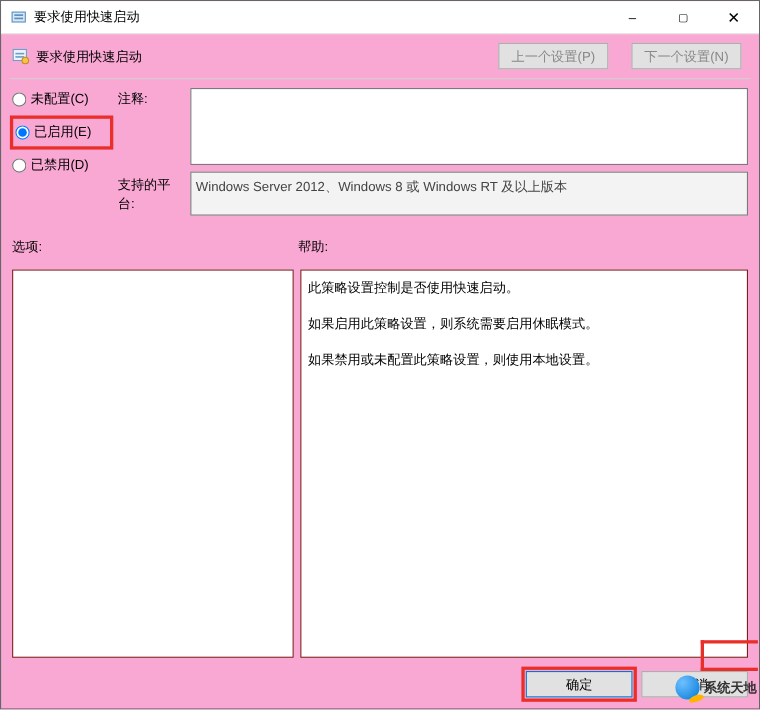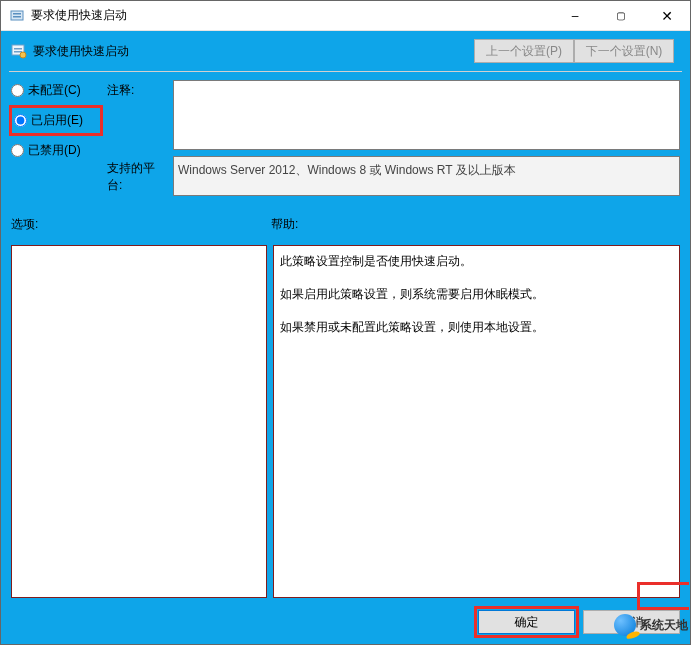--- a/index.html
+++ b/index.html
@@ -9,21 +9,21 @@
     font-size: 12px;
     background: #fff;
     color: #000;
   }
   .window {
     width: 691px;
     height: 645px;
     border: 1px solid #666;
     display: flex;
     flex-direction: column;
-    background: #0ea5e9;
+    background: #f9a8d4;
     position: relative;
   }
   .titlebar {
     height: 30px;
     display: flex;
     align-items: center;
     border-bottom: 1px solid #e5e5e5;
     background: #fff;
   }
   .titlebar .title-icon {
@@ -48,21 +48,21 @@
     padding: 8px 10px 4px 10px;
   }
   .header-row .policy-icon {
     width: 16px; height: 16px; margin-right: 6px;
     display: flex; align-items: center; justify-content: center;
   }
   .header-row .policy-title { font-size: 12px; }
   .nav-buttons {
     margin-left: auto;
     display: flex;
-    gap: 0;
+    gap: 21px;
     padding-right: 6px;
   }
   .gp-btn {
     min-width: 100px;
     height: 24px;
     border: 1px solid #adadad;
     background: #e1e1e1;
     color: #888;
     display: flex; align-items: center; justify-content: center;
     font-size: 12px;

